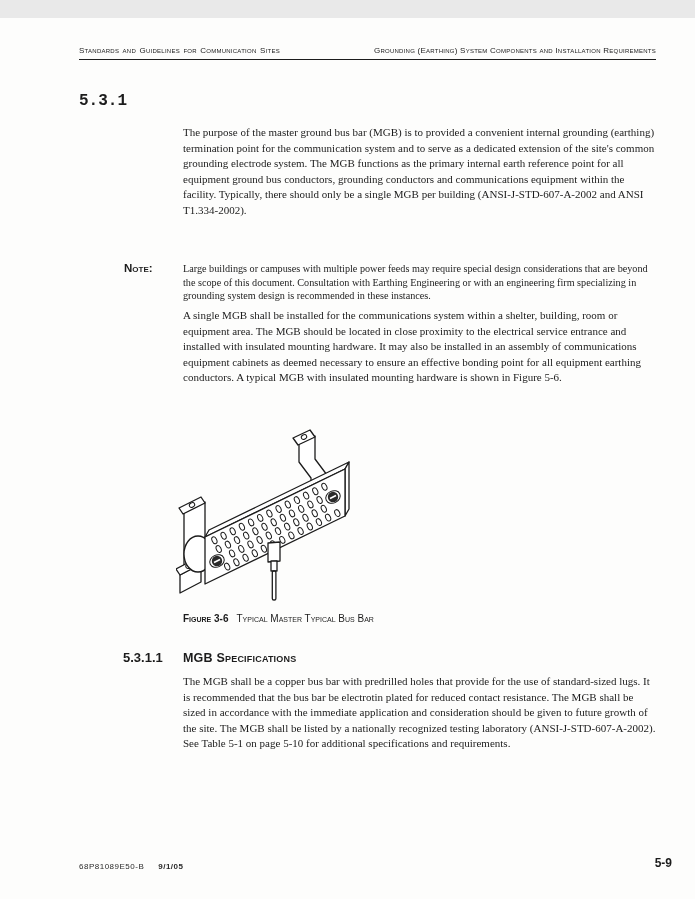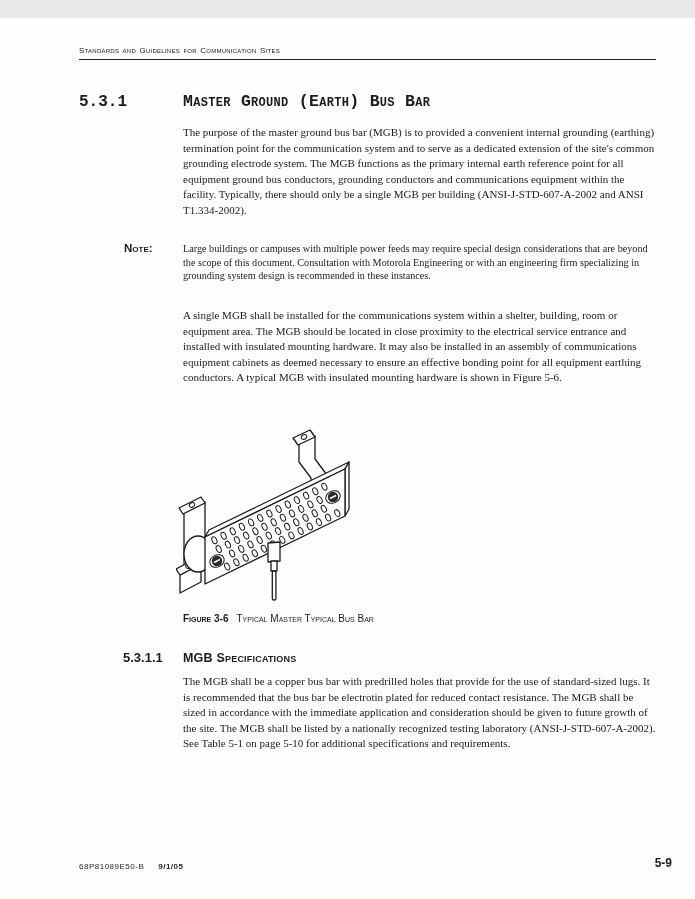--- a/index.html
+++ b/index.html
@@ -22,21 +22,21 @@
     font-family:Liberation Mono, monospace; font-weight:bold; }
   .sec-num { font-size:16px; width:104px; }
   .sec-title { font-size:16.5px; font-variant:small-caps; letter-spacing:.3px; }
   
   .para { position:absolute; left:183px; width:474px; font-size:11px; line-height:15.6px; }
   .p1 { top:107px; }
   .p2 { top:290px; }
   .p3 { top:656px; }
   .para b { font-weight:normal; }
   
-  .note { position:absolute; left:124px; top:224px; width:533px; display:flex;justify-content:space-between; }
+  .note { position:absolute; left:124px; top:244px; width:533px; display:flex;justify-content:space-between; }
   .note-label { font-family:"Liberation Sans", sans-serif; font-weight:bold;
     font-variant:small-caps; font-size:11.5px; width:59px; flex-shrink:0; }
   .note-text { font-size:10.2px; line-height:13.6px; }
   
   .fig { position:absolute; left:176px; top:407px; width:246px; height:184px; }
   .fig svg { display:block; }
   .fig-line { fill:#fff; stroke:#1c1c1c; stroke-width:1.3; stroke-linejoin:round; }
   #mgb-holes ellipse { fill:#fff; stroke:#1c1c1c; stroke-width:1; }
   .caption { position:absolute; left:183px; top:595px;
     font-family:"Liberation Sans", sans-serif; font-variant:small-caps; font-size:10px; }
@@ -53,32 +53,32 @@
   .ftr-page { position:absolute; right:23px; top:838px;
     font-family:"Liberation Sans", sans-serif; font-weight:bold; font-size:12px; }
 </style>
 </head>
 <body>
 
 <div class="page">
 
   <div class="hdr">
     <span class="left">Standards and Guidelines for Communication Sites</span>
+    <span class="right">Grounding (Earthing) System Components and Installation Requirements</span>
   </div>
 
   <div class="sec-head">
     <span class="sec-num">5.3.1</span>
-    <span class="sec-title">Master Ground (Earth) Bus Bar</span>
   </div>
 
   <div class="para p1">The purpose of the master ground bus bar (MGB) is to provided a convenient internal grounding (earthing) termination point for the communication system and to serve as a dedicated extension of the site's common grounding electrode system. The MGB functions as the primary internal earth reference point for all equipment ground bus conductors, grounding conductors and communications equipment within the facility. Typically, there should only be a single MGB per building (ANSI-J-STD-607-A-2002 and ANSI T1.334-2002).</div>
 
   <div class="note">
     <span class="note-label">Note:</span>
-    <span class="note-text">Large buildings or campuses with multiple power feeds may require special design considerations that are beyond the scope of this document. Consultation with Motorola Engineering or with an engineering firm specializing in grounding system design is recommended in these instances.</span>
+    <span class="note-text">Large buildings or campuses with multiple power feeds may require special design considerations that are beyond the scope of this document. Consultation with Earthing Engineering or with an engineering firm specializing in grounding system design is recommended in these instances.</span>
   </div>
 
   <div class="para p2"><span>A single MGB </span><b>shall</b><span> be installed for the communications system within a shelter, building, room or equipment area. The MGB should be located in close proximity to the electrical service entrance and installed with insulated mounting hardware. It may also be installed in an assembly of communications equipment cabinets as deemed necessary to ensure an effective bonding point for all equipment earthing conductors. A typical MGB with insulated mounting hardware is shown in Figure 5-6.</span></div>
 
   <div class="fig">
     <svg width="246" height="184" viewBox="0 0 246 184">
 
       <g>
         <polygon class="fig-line" points="8,88 29,77 29,132 8,143"></polygon>
         <polygon class="fig-line" points="3,83 25,72 29,78 7,89"></polygon>

